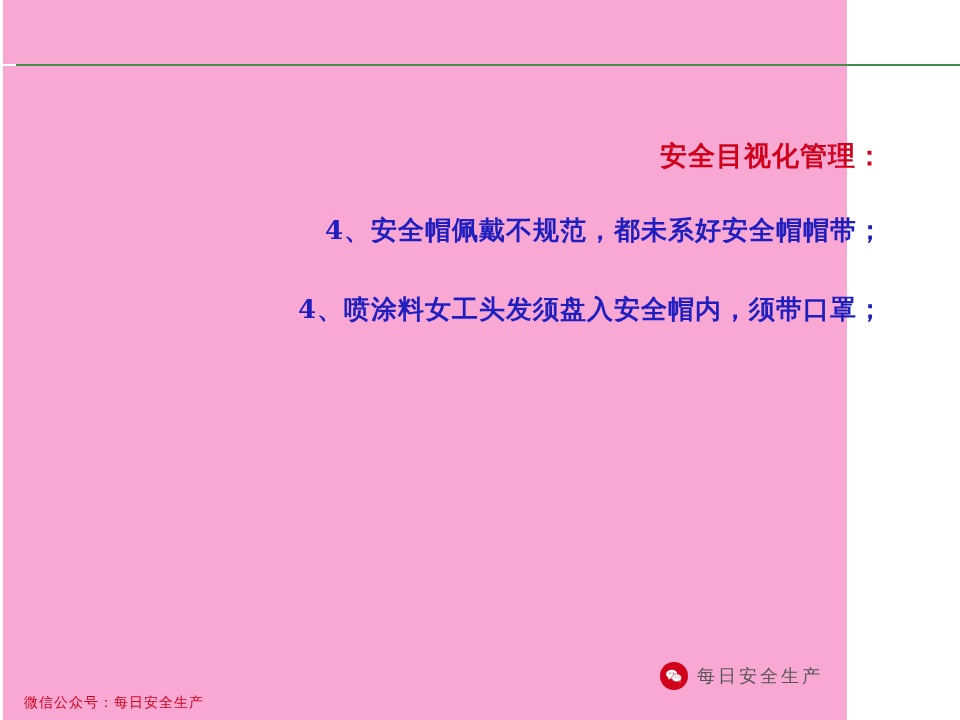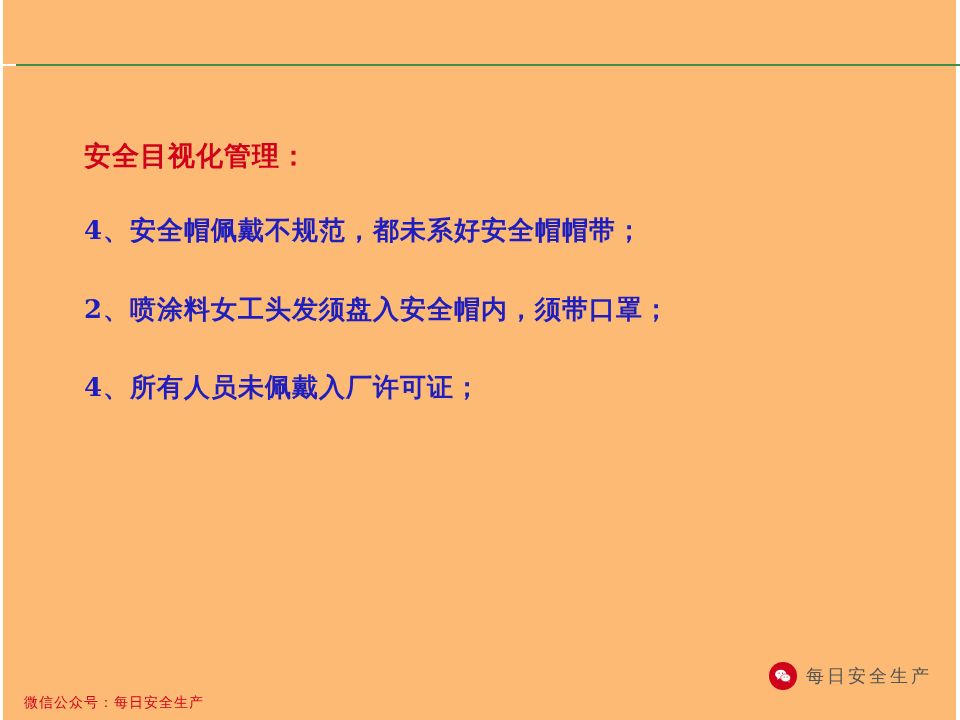--- a/index.html
+++ b/index.html
@@ -8,24 +8,25 @@
   }
   body {
     width: 960px;
     height: 720px;
     background: #ffffff;
     font-family: "Liberation Sans", sans-serif;
     overflow: hidden;
   }
   .slide {
     position: relative;
-    width: 956px;
+    width: 847px;
     height: 720px;
-    background: #fdba74;
+    background: #f9a8d4;
     box-sizing: border-box;
+    text-align: right;
   }
   
   .top-rule {
     position: absolute;
     left: 0;
     top: 64px;
     width: 960px;
     height: 2px;
     background: #3f8f4a;
   }
@@ -117,22 +118,21 @@
 
 <div class="slide">
 
   <div class="top-rule"></div>
   <div class="top-rule-accent"></div>
   <div class="left-edge"></div>
 
   <div class="content">
     <p class="heading">安全目视化管理：</p>
     <p class="item">4、安全帽佩戴不规范，都未系好安全帽帽带；</p>
-    <p class="item">2、喷涂料女工头发须盘入安全帽内，须带口罩；</p>
-    <p class="item">4、所有人员未佩戴入厂许可证；</p>
+    <p class="item">4、喷涂料女工头发须盘入安全帽内，须带口罩；</p>
   </div>
 
   <div class="wm-logo">
     <span class="wm-circle">
       <svg width="18" height="18" viewBox="0 0 24 24" aria-hidden="true">
         <ellipse cx="9" cy="9.5" rx="7.5" ry="6" fill="#ffffff"></ellipse>
         <polygon points="5,14 4.2,17 7.4,15.2" fill="#ffffff"></polygon>
         <ellipse cx="15.5" cy="14.5" rx="6.5" ry="5.2" fill="#ffffff" stroke="#d0021b" stroke-width="0.8"></ellipse>
         <polygon points="20.4,18.4 21.2,21 18.2,19.4" fill="#ffffff" stroke="#d0021b" stroke-width="0.6"></polygon>
         <circle cx="6.8" cy="8.2" r="0.9" fill="#d0021b"></circle>

